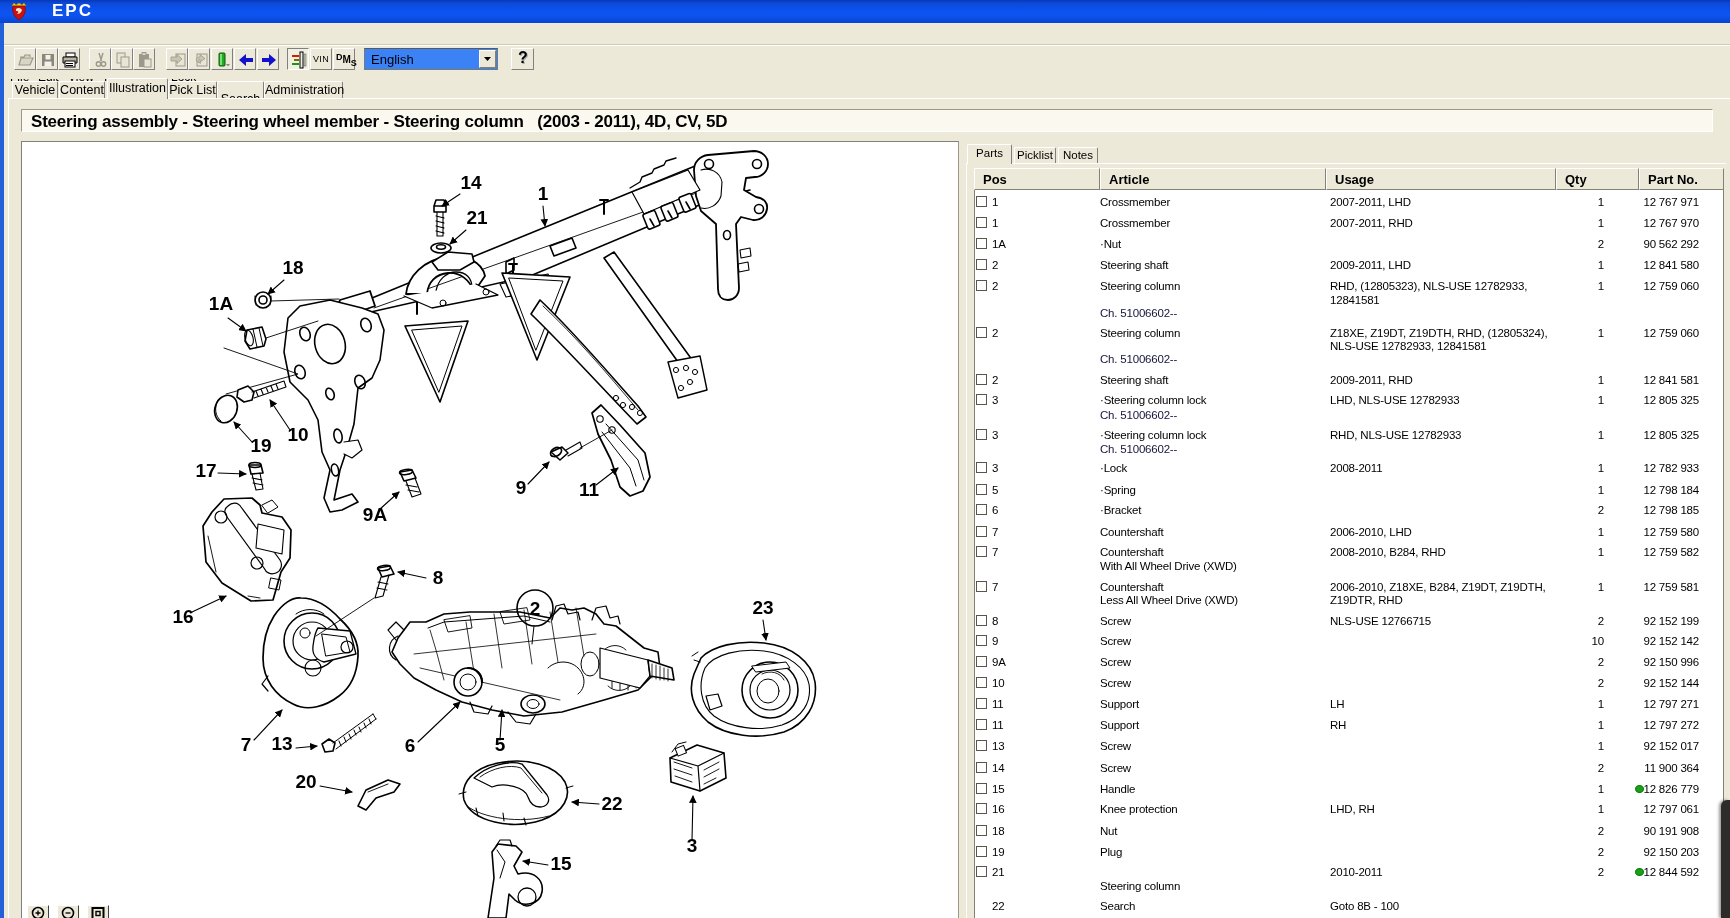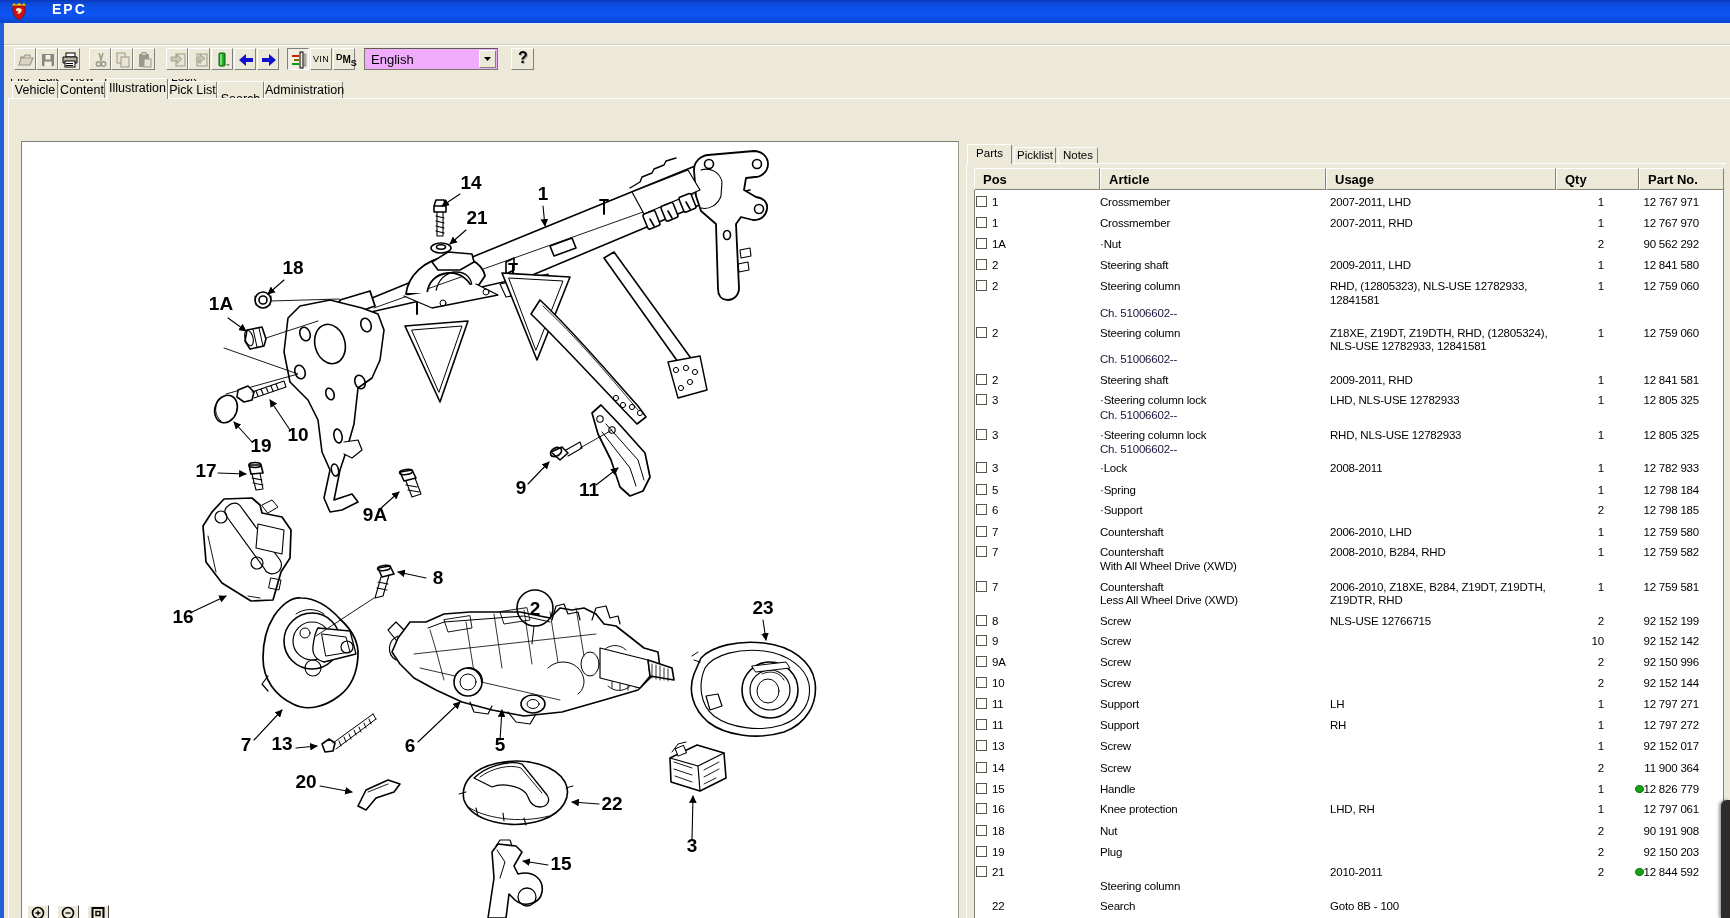--- a/index.html
+++ b/index.html
@@ -1,20 +1,20 @@
 <!DOCTYPE html>
 <html><head><meta charset="utf-8">
 <style>
 html,body{margin:0;padding:0;}
 body{width:1730px;height:918px;overflow:hidden;background:#ece9d8;font-family:"Liberation Sans",sans-serif;}
 #root{position:absolute;top:0;left:0;width:1730px;height:918px;background:#ece9d8;}
 .abs{position:absolute;}
 
 #titlebar{left:0;top:0;width:1730px;height:23px;background:linear-gradient(to bottom,#0a38b8 0%,#0b4ada 15%,#0c52ee 45%,#0d54f2 65%,#0a4ada 88%,#0945cc 100%);}
-#titletext{left:52px;top:1px;color:#fff;font-size:14px;font-weight:bold;letter-spacing:2px;}
+#titletext{left:52px;top:1px;color:#fff;font-size:17px;font-weight:bold;letter-spacing:2px;}
 
 #lborder{left:0;top:23px;width:4px;height:895px;background:#2160d8;}
 
 #menubar{left:4px;top:23px;width:1726px;height:21px;background:#ece9d8;border-top:1px solid #e8edfc;}
 .menuitem{position:absolute;top:26px;font-size:12px;color:#000;margin-top:44px;}
 
 #toolbar{left:4px;top:44px;width:1726px;height:34px;background:#ece9d8;border-top:1px solid #cdcaba;box-shadow:inset 0 1px 0 #fff;}
 .tbtn{position:absolute;top:48px;width:22px;height:22px;background:#ece9d8;border-top:1px solid #fff;border-left:1px solid #fff;border-right:1px solid #808080;border-bottom:1px solid #808080;box-sizing:border-box;}
 .tbtn.pressed{border-top:1px solid #808080;border-left:1px solid #808080;border-right:1px solid #fff;border-bottom:1px solid #fff;background:#f1efe2;}
 .tbtn svg{position:absolute;left:2px;top:2px;}
@@ -137,37 +137,40 @@
         <path d="M4 8 L9 8 L9 10 L4 10 Z" fill="#886600"></path>
         <path d="M2 12 L9 12 L9 14 L2 14 Z" fill="#119911"></path>
       </svg>
     </div>
 <div class="tbtn " style="left:310px">
       <div style="position:absolute;left:0;top:5px;width:100%;text-align:center;font-size:9px;font-weight:normal;color:#000;letter-spacing:0.3px">VIN</div>
     </div>
 <div class="tbtn " style="left:333px">
       <div style="position:absolute;left:2px;top:2px;font-size:9px;font-weight:bold;color:#000">D<span style="font-size:10px;position:relative;top:3px">M</span><span style="font-size:9px;position:relative;top:6px">S</span></div>
     </div>
-<div class="abs" style="left:364px;top:48px;width:134px;height:22px;background:#f0abfc;border:1px solid #7a7a6a;border-top:1px solid #5a5a50;box-sizing:border-box;">
+<div class="abs" style="left:364px;top:48px;width:134px;height:22px;background:#3b82f6;border:1px solid #7a7a6a;border-top:1px solid #5a5a50;box-sizing:border-box;">
 <span style="position:absolute;left:6px;top:3px;font-size:13px;color:#000;">English</span>
 <div style="position:absolute;right:1px;top:1px;width:17px;height:18px;background:#ece9d8;border-top:1px solid #fff;border-left:1px solid #fff;border-right:1px solid #808080;border-bottom:1px solid #808080;box-sizing:border-box;">
 <svg width="15" height="16" viewBox="0 0 15 16">
           <path d="M4 6 L11 6 L7.5 10 Z" fill="#000"></path>
         </svg></div>
     </div>
 <div class="tbtn" style="left:511px;width:23px">
       <span style="position:absolute;left:6px;top:0px;font-size:16px;font-weight:bold;color:#000;text-shadow:1px 1px 0 #aaa;">?</span>
     </div>
 <div class="tab" style="left:12px;top:81px;width:46px;height:17px;padding-top:1px;">Vehicle</div>
 <div class="tab" style="left:59px;top:81px;width:46px;height:17px;padding-top:1px;">Content</div>
 <div class="tab" style="left:107px;top:78px;width:61px;height:21px;border-bottom:0;z-index:3;padding-top:2px;">Illustration</div>
 <div class="tab" style="left:168px;top:81px;width:49px;height:17px;padding-top:1px;">Pick List</div>
 <div class="tab" style="left:217px;top:81px;width:47px;height:17px;padding-top:10px;">Search</div>
 <div class="tab" style="left:264px;top:81px;width:79px;height:17px;padding-top:1px;">Administration</div>
 <div id="contentpanel" class="abs"></div>
+<div id="titlebox" class="abs">
+      <span>Steering assembly - Steering wheel member - Steering column&nbsp;&nbsp;&nbsp;(2003 - 2011), 4D, CV, 5D</span>
+    </div>
 <div id="illus" class="abs"></div>
 <svg class="abs" style="left:22px;top:142px" width="931" height="776" viewBox="22 142 931 776" fill="none" stroke="#000" stroke-width="1.6" stroke-linejoin="round" stroke-linecap="round">
 <defs>
         <marker id="ah" viewBox="0 0 10 10" refX="9" refY="5" markerWidth="7" markerHeight="7" orient="auto-start-reverse">
           <path d="M0 0 L10 5 L0 10 Z" fill="#000" stroke="none"></path>
         </marker>
       </defs>
 <path d="M372 298 L700 164 L736 157"></path>
 <path d="M362 314 L530 276 L716 198 L750 190"></path>
 <path d="M340 300 L370 291 L375 306 L344 317 C339 315 338 304 340 300 Z" fill="#fff" stroke-width="1.8"></path>
@@ -471,21 +474,21 @@
 <div class="cell" style="left:1330px;top:462px">2008-2011</div>
 <div class="qty" style="left:1564px;top:462px">1</div>
 <div class="pno" style="left:1609px;top:462px">12 782 933</div>
 <div class="cb" style="left:976px;top:484px"></div>
 <div class="cell" style="left:992px;top:484px">5</div>
 <div class="cell" style="left:1100px;top:484px">·Spring</div>
 <div class="qty" style="left:1564px;top:484px">1</div>
 <div class="pno" style="left:1609px;top:484px">12 798 184</div>
 <div class="cb" style="left:976px;top:504px"></div>
 <div class="cell" style="left:992px;top:504px">6</div>
-<div class="cell" style="left:1100px;top:504px">·Support</div>
+<div class="cell" style="left:1100px;top:504px">·Bracket</div>
 <div class="qty" style="left:1564px;top:504px">2</div>
 <div class="pno" style="left:1609px;top:504px">12 798 185</div>
 <div class="cb" style="left:976px;top:526px"></div>
 <div class="cell" style="left:992px;top:526px">7</div>
 <div class="cell" style="left:1100px;top:526px">Countershaft</div>
 <div class="cell" style="left:1330px;top:526px">2006-2010, LHD</div>
 <div class="qty" style="left:1564px;top:526px">1</div>
 <div class="pno" style="left:1609px;top:526px">12 759 580</div>
 <div class="cb" style="left:976px;top:546px"></div>
 <div class="cell" style="left:992px;top:546px">7</div>

